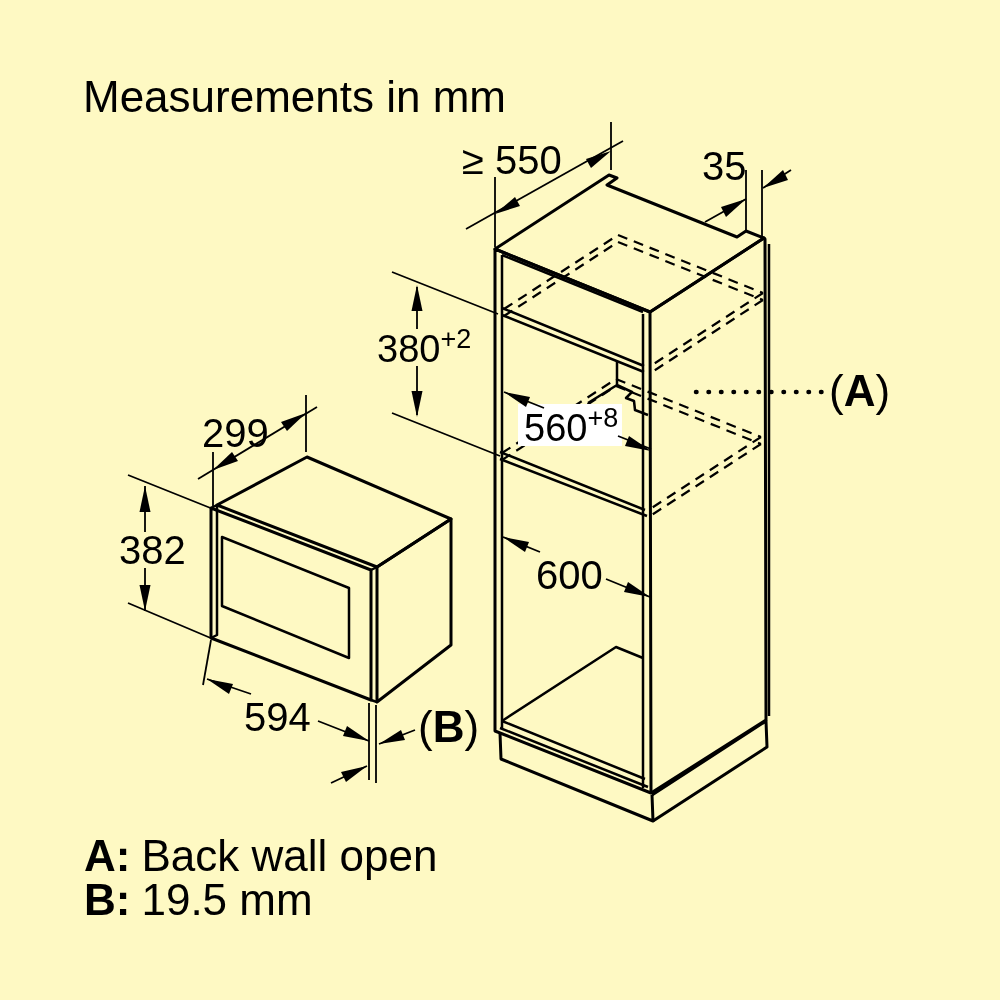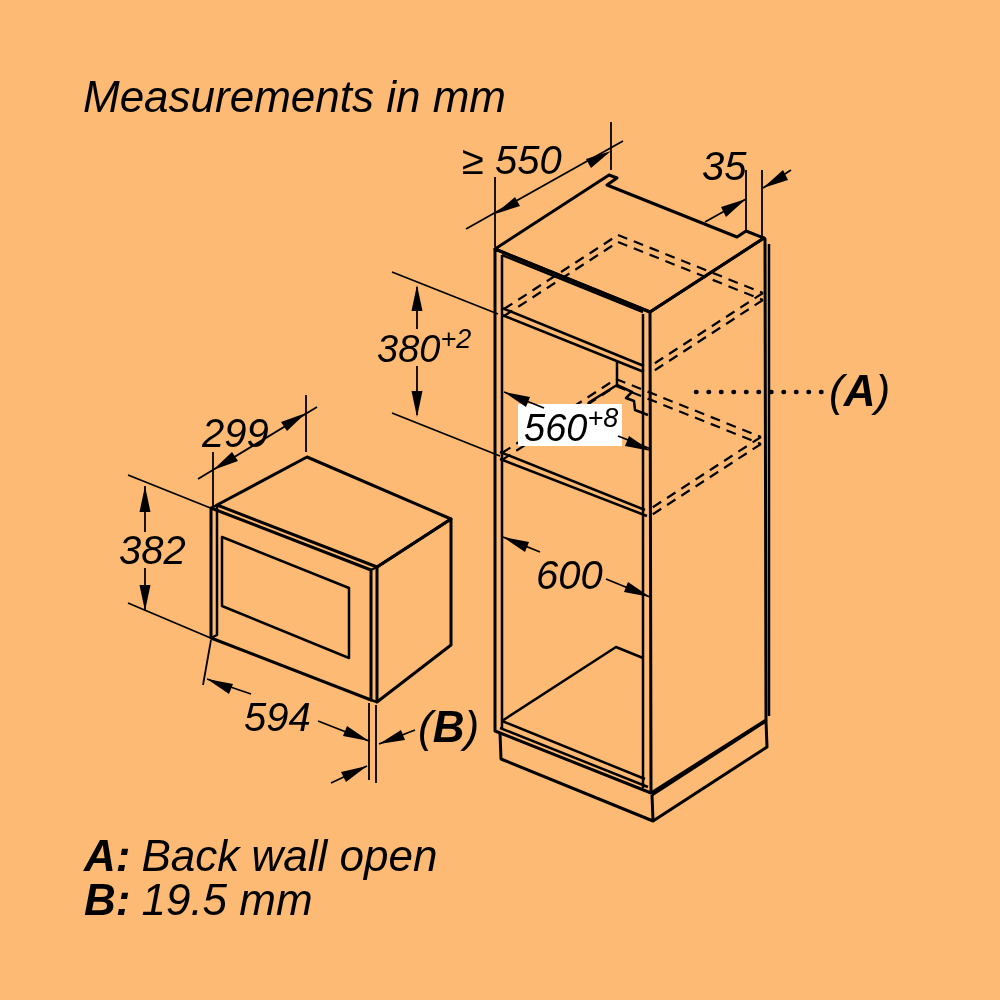--- a/index.html
+++ b/index.html
@@ -1,16 +1,16 @@
 <!DOCTYPE html>
 <html><head>
 <meta charset="utf-8">
 <style>
   html,body{margin:0;padding:0;background:#fff;}
-  .stage{position:relative;width:1000px;height:1000px;background:#fdba74;overflow:hidden;font-style:italic;}
+  .stage{position:relative;width:1000px;height:1000px;background:#fef9c3;overflow:hidden;}
   svg text{font-family:"Liberation Sans","DejaVu Sans",sans-serif;fill:#000;}
   .dim-text{font-size:40px;}
   .dim-text-tol{font-size:38px;}
   .sup{font-size:27px;}
   .title-text{font-size:44px;}
   .legend-text{font-size:44px;}
   .marker-text{font-size:44px;}
   .bold{font-weight:bold;}
   .s-outer{stroke:#000;stroke-width:3;fill:none;stroke-linejoin:round;}
   .s-inner{stroke:#000;stroke-width:2.5;fill:none;stroke-linejoin:round;}

